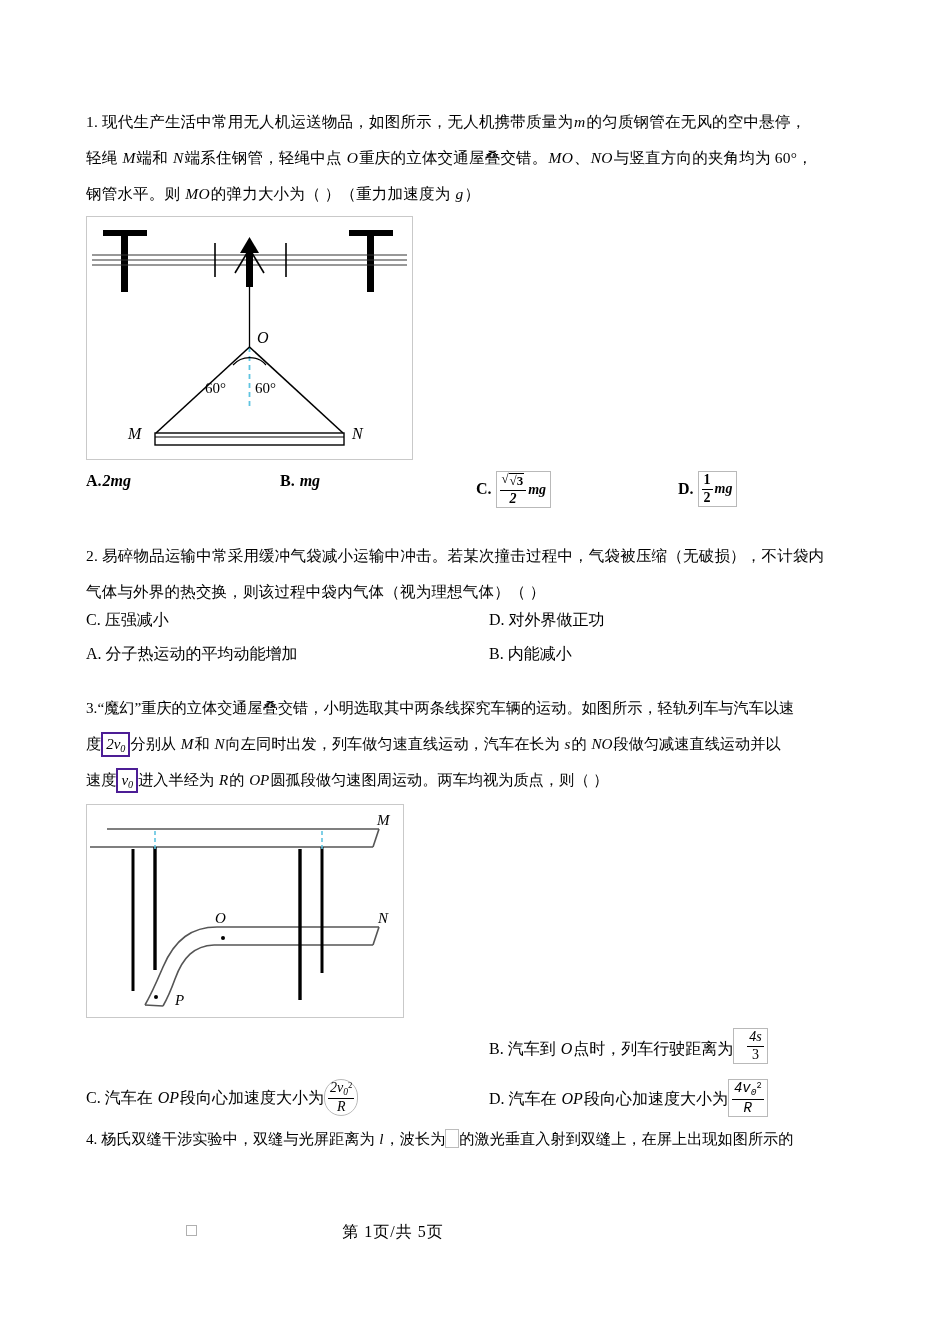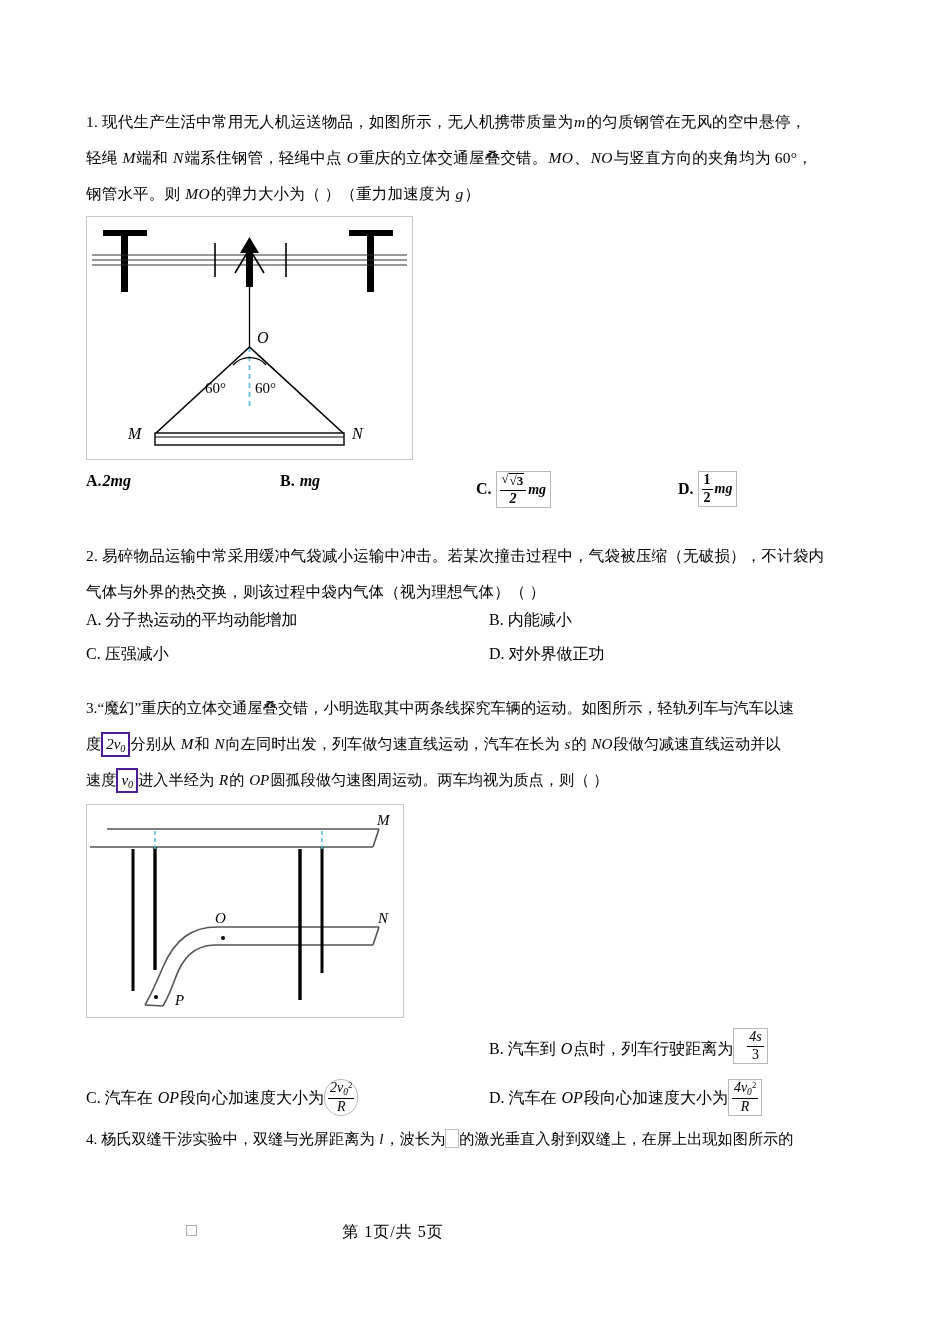--- a/index.html
+++ b/index.html
@@ -276,36 +276,36 @@
         </div>
       </div>
     </div>
 
     <div class="q" style="margin-top:30px;">
       <div class="qline">2. 易碎物品运输中常采用缓冲气袋减小运输中冲击。若某次撞击过程中，气袋被压缩（无破损），不计袋内</div>
       <div class="qline">气体与外界的热交换，则该过程中袋内气体（视为理想气体）（      ）</div>
 
       <div class="optrow">
         <div class="opt" style="left:0px;">
+          <span>C.</span>
+          <span>压强减小</span>
+        </div>
+        <div class="opt" style="left:403px;">
+          <span>D.</span>
+          <span>对外界做正功</span>
+        </div>
+      </div>
+      <div class="optrow">
+        <div class="opt" style="left:0px;">
           <span>A.</span>
           <span>分子热运动的平均动能增加</span>
         </div>
         <div class="opt" style="left:403px;">
           <span>B.</span>
           <span>内能减小</span>
-        </div>
-      </div>
-      <div class="optrow">
-        <div class="opt" style="left:0px;">
-          <span>C.</span>
-          <span>压强减小</span>
-        </div>
-        <div class="opt" style="left:403px;">
-          <span>D.</span>
-          <span>对外界做正功</span>
         </div>
       </div>
     </div>
 
     <div class="q" style="margin-top:12px;">
 
       <div class="qline q3line">3.“魔幻”重庆的立体交通屋叠交错，小明选取其中两条线探究车辆的运动。如图所示，轻轨列车与汽车以速</div>
 
       <div class="qline q3line">
         <span>度</span><span class="vbox"><span>2v</span><span class="sub">0</span></span><span>分别从</span>&nbsp;<span class="it">M</span><span>和</span>&nbsp;<span class="it">N</span><span>向左同时出发，列车做匀速直线运动，汽车在长为</span>&nbsp;<span class="it">s</span><span>的</span>&nbsp;<span class="it">NO</span><span>段做匀减速直线运动并以</span>
@@ -377,21 +377,21 @@
           <span>C.</span>
           <span>汽车在</span>&nbsp;<span class="it">OP</span><span>段向心加速度大小为</span><span class="fbox" style="top:-2px;border-radius:17px;">
             <span class="frac">
               <span class="num"><span>2v</span><span class="sub">0</span><span class="sup">2</span></span>
               <span class="den">R</span>
             </span>
           </span>
         </div>
         <div class="opt" style="left:403px; top:10px;">
           <span>D.</span>
-          <span>汽车在</span>&nbsp;<span class="it">OP</span><span>段向心加速度大小为</span><span class="fbox" style="top:-2px;">
+          <span>汽车在</span>&nbsp;<span class="it">OP</span><span>段向心加速度大小为</span><span class="fbox" style="top:-2px;font-family:Liberation Mono, monospace;">
             <span class="frac">
               <span class="num"><span>4v</span><span class="sub">0</span><span class="sup">2</span></span>
               <span class="den">R</span>
             </span>
           </span>
         </div>
       </div>
     </div>
 
     <div class="q" style="margin-top:2px;">

